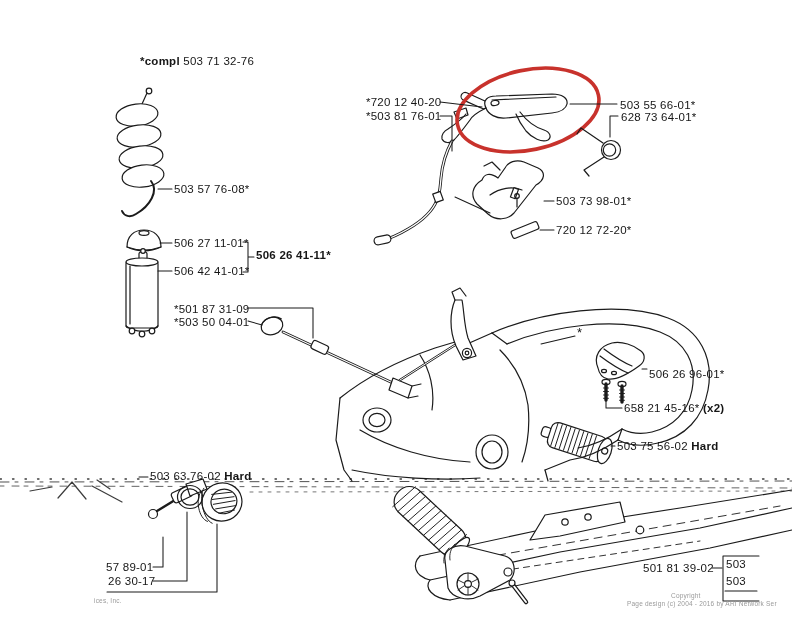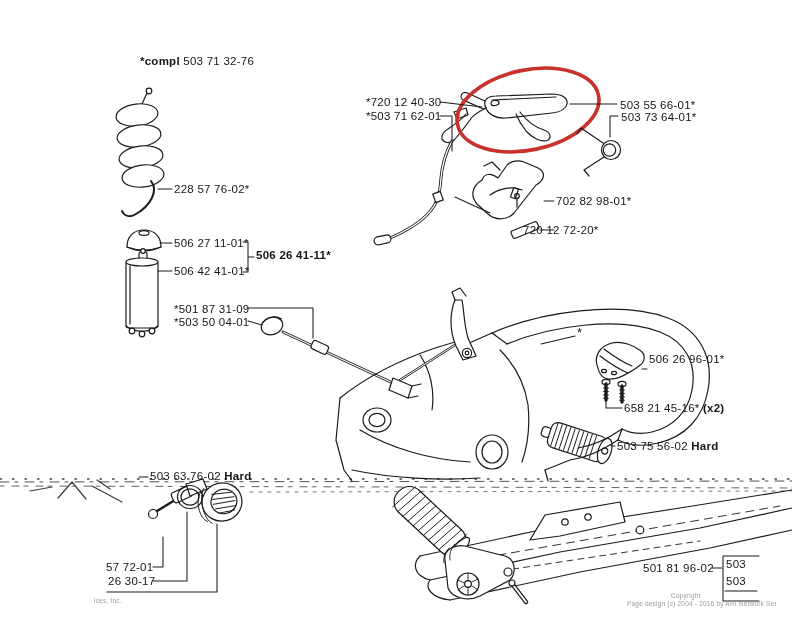--- a/index.html
+++ b/index.html
@@ -238,39 +238,39 @@
       <path d="M712,568 H722"></path>
       <path d="M723,556 V601 M723,556 H759 M725,591 H757 M723,601 H759"></path>
       <path d="M541,344 L575,336"></path>
       <path d="M455,197 L490,213"></path>
     </g>
   </g>
 </svg>
 
 <div class="lbl" style="left:140px;top:55px"><span class="b">*compl</span> <span>503 71 32-76</span></div>
 
-<div class="lbl" style="left:174px;top:183px">228 57 76-02*</div>
+<div class="lbl" style="left:174px;top:183px">503 57 76-08*</div>
 <div class="lbl" style="left:174px;top:237px">506 27 11-01*</div>
 <div class="lbl b" style="left:256px;top:249px">506 26 41-11*</div>
 <div class="lbl" style="left:174px;top:265px">506 42 41-01*</div>
 <div class="lbl" style="left:174px;top:303px">*501 87 31-09</div>
 <div class="lbl" style="left:174px;top:316px">*503 50 04-01</div>
-<div class="lbl" style="left:366px;top:96px">*720 12 40-30</div>
-<div class="lbl" style="left:366px;top:110px">*503 71 62-01</div>
+<div class="lbl" style="left:366px;top:96px">*720 12 40-20</div>
+<div class="lbl" style="left:366px;top:110px">*503 81 76-01</div>
 <div class="lbl" style="left:620px;top:99px">503 55 66-01*</div>
-<div class="lbl" style="left:621px;top:111px">503 73 64-01*</div>
-<div class="lbl" style="left:556px;top:195px">702 82 98-01*</div>
-<div class="lbl" style="left:523px;top:224px">720 12 72-20*</div>
-<div class="lbl" style="left:649px;top:353px">506 26 96-01*</div>
+<div class="lbl" style="left:621px;top:111px">628 73 64-01*</div>
+<div class="lbl" style="left:556px;top:195px">503 73 98-01*</div>
+<div class="lbl" style="left:556px;top:224px">720 12 72-20*</div>
+<div class="lbl" style="left:649px;top:368px">506 26 96-01*</div>
 <div class="lbl" style="left:624px;top:402px"><span>658 21 45-16*</span> <span class="b">(x2)</span></div>
 <div class="lbl" style="left:617px;top:440px"><span>503 75 56-02</span> <span class="b">Hard</span></div>
 <div class="lbl" style="left:150px;top:470px"><span>503 63 76-02</span> <span class="b">Hard</span></div>
-<div class="lbl" style="left:106px;top:561px">57 72-01</div>
+<div class="lbl" style="left:106px;top:561px">57 89-01</div>
 <div class="lbl" style="left:108px;top:575px">26 30-17</div>
-<div class="lbl" style="left:643px;top:562px">501 81 96-02</div>
+<div class="lbl" style="left:643px;top:562px">501 81 39-02</div>
 <div class="lbl" style="left:726px;top:558px">503</div>
 <div class="lbl" style="left:726px;top:575px">503</div>
 <div class="ast" style="left:577px;top:325px">*</div>
 
 <div class="tiny" style="left:671px;top:592px">Copyright</div>
 <div class="tiny" style="left:627px;top:600px">Page design (c) 2004 - 2016 by ARI Network Ser</div>
 <div class="tiny" style="left:94px;top:597px">ices, Inc.</div>
 
 </div>
 

